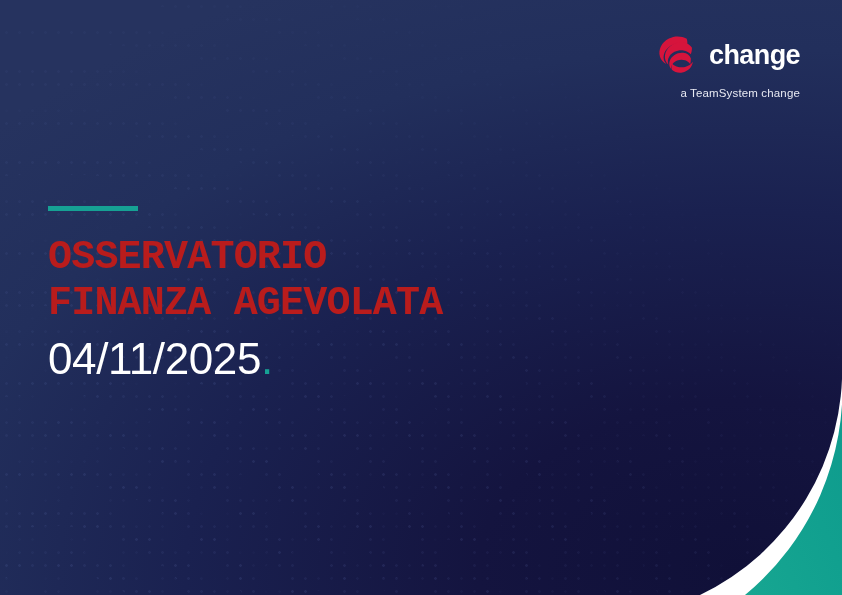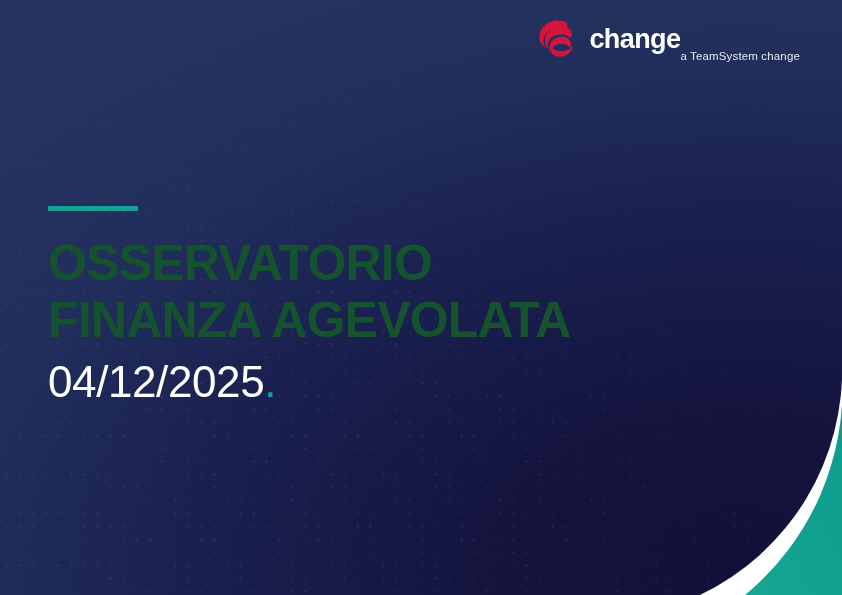--- a/index.html
+++ b/index.html
@@ -81,24 +81,24 @@
     position: absolute;
     inset: 0;
     width: 842px;
     height: 595px;
     pointer-events: none;
   }
 
   
   .logo {
     position: absolute;
-    top: 16px;
+    top: 32px;
     right: 42px;
     display: flex;
-    flex-direction: row;
+    flex-direction: column;
     align-items: flex-end;
   }
   .logo-row {
     display: flex;
     align-items: center;
     gap: 9px;
   }
   .logo-mark { display: block; }
   .logo-words {
     display: flex;
@@ -133,27 +133,28 @@
     top: 206px;
     width: 660px;
   }
   .accent-rule {
     width: 90px;
     height: 5px;
     background: #16a194;
     margin-bottom: 24px;
   }
   .headline {
-    color: #14532d;
+    color: #b91c1c;
     font-weight: 700;
-    font-size: 50px;
+    font-size: 40px;
     line-height: 1.14;
     letter-spacing: -0.8px;
     text-transform: uppercase;
     margin: 0;
+    font-family: Liberation Mono, monospace;
   }
   .headline .hl-line { display: block; white-space: nowrap; }
 
   .date-line {
     margin-top: 8px;
     color: #ffffff;
     font-weight: 300;
     font-size: 44px;
     letter-spacing: -0.4px;
     line-height: 1.12;
@@ -219,16 +220,16 @@
     </div>
     <div class="logo-tagline">a TeamSystem change</div>
   </div>
 
   <div class="title-block">
     <div class="accent-rule"></div>
     <h1 class="headline">
       <span class="hl-line">OSSERVATORIO</span>
       <span class="hl-line">FINANZA AGEVOLATA</span>
     </h1>
-    <div class="date-line"><span>04/12/2025</span><span class="date-dot">.</span></div>
+    <div class="date-line"><span>04/11/2025</span><span class="date-dot">.</span></div>
   </div>
 
 </div>
 
 </body></html>

